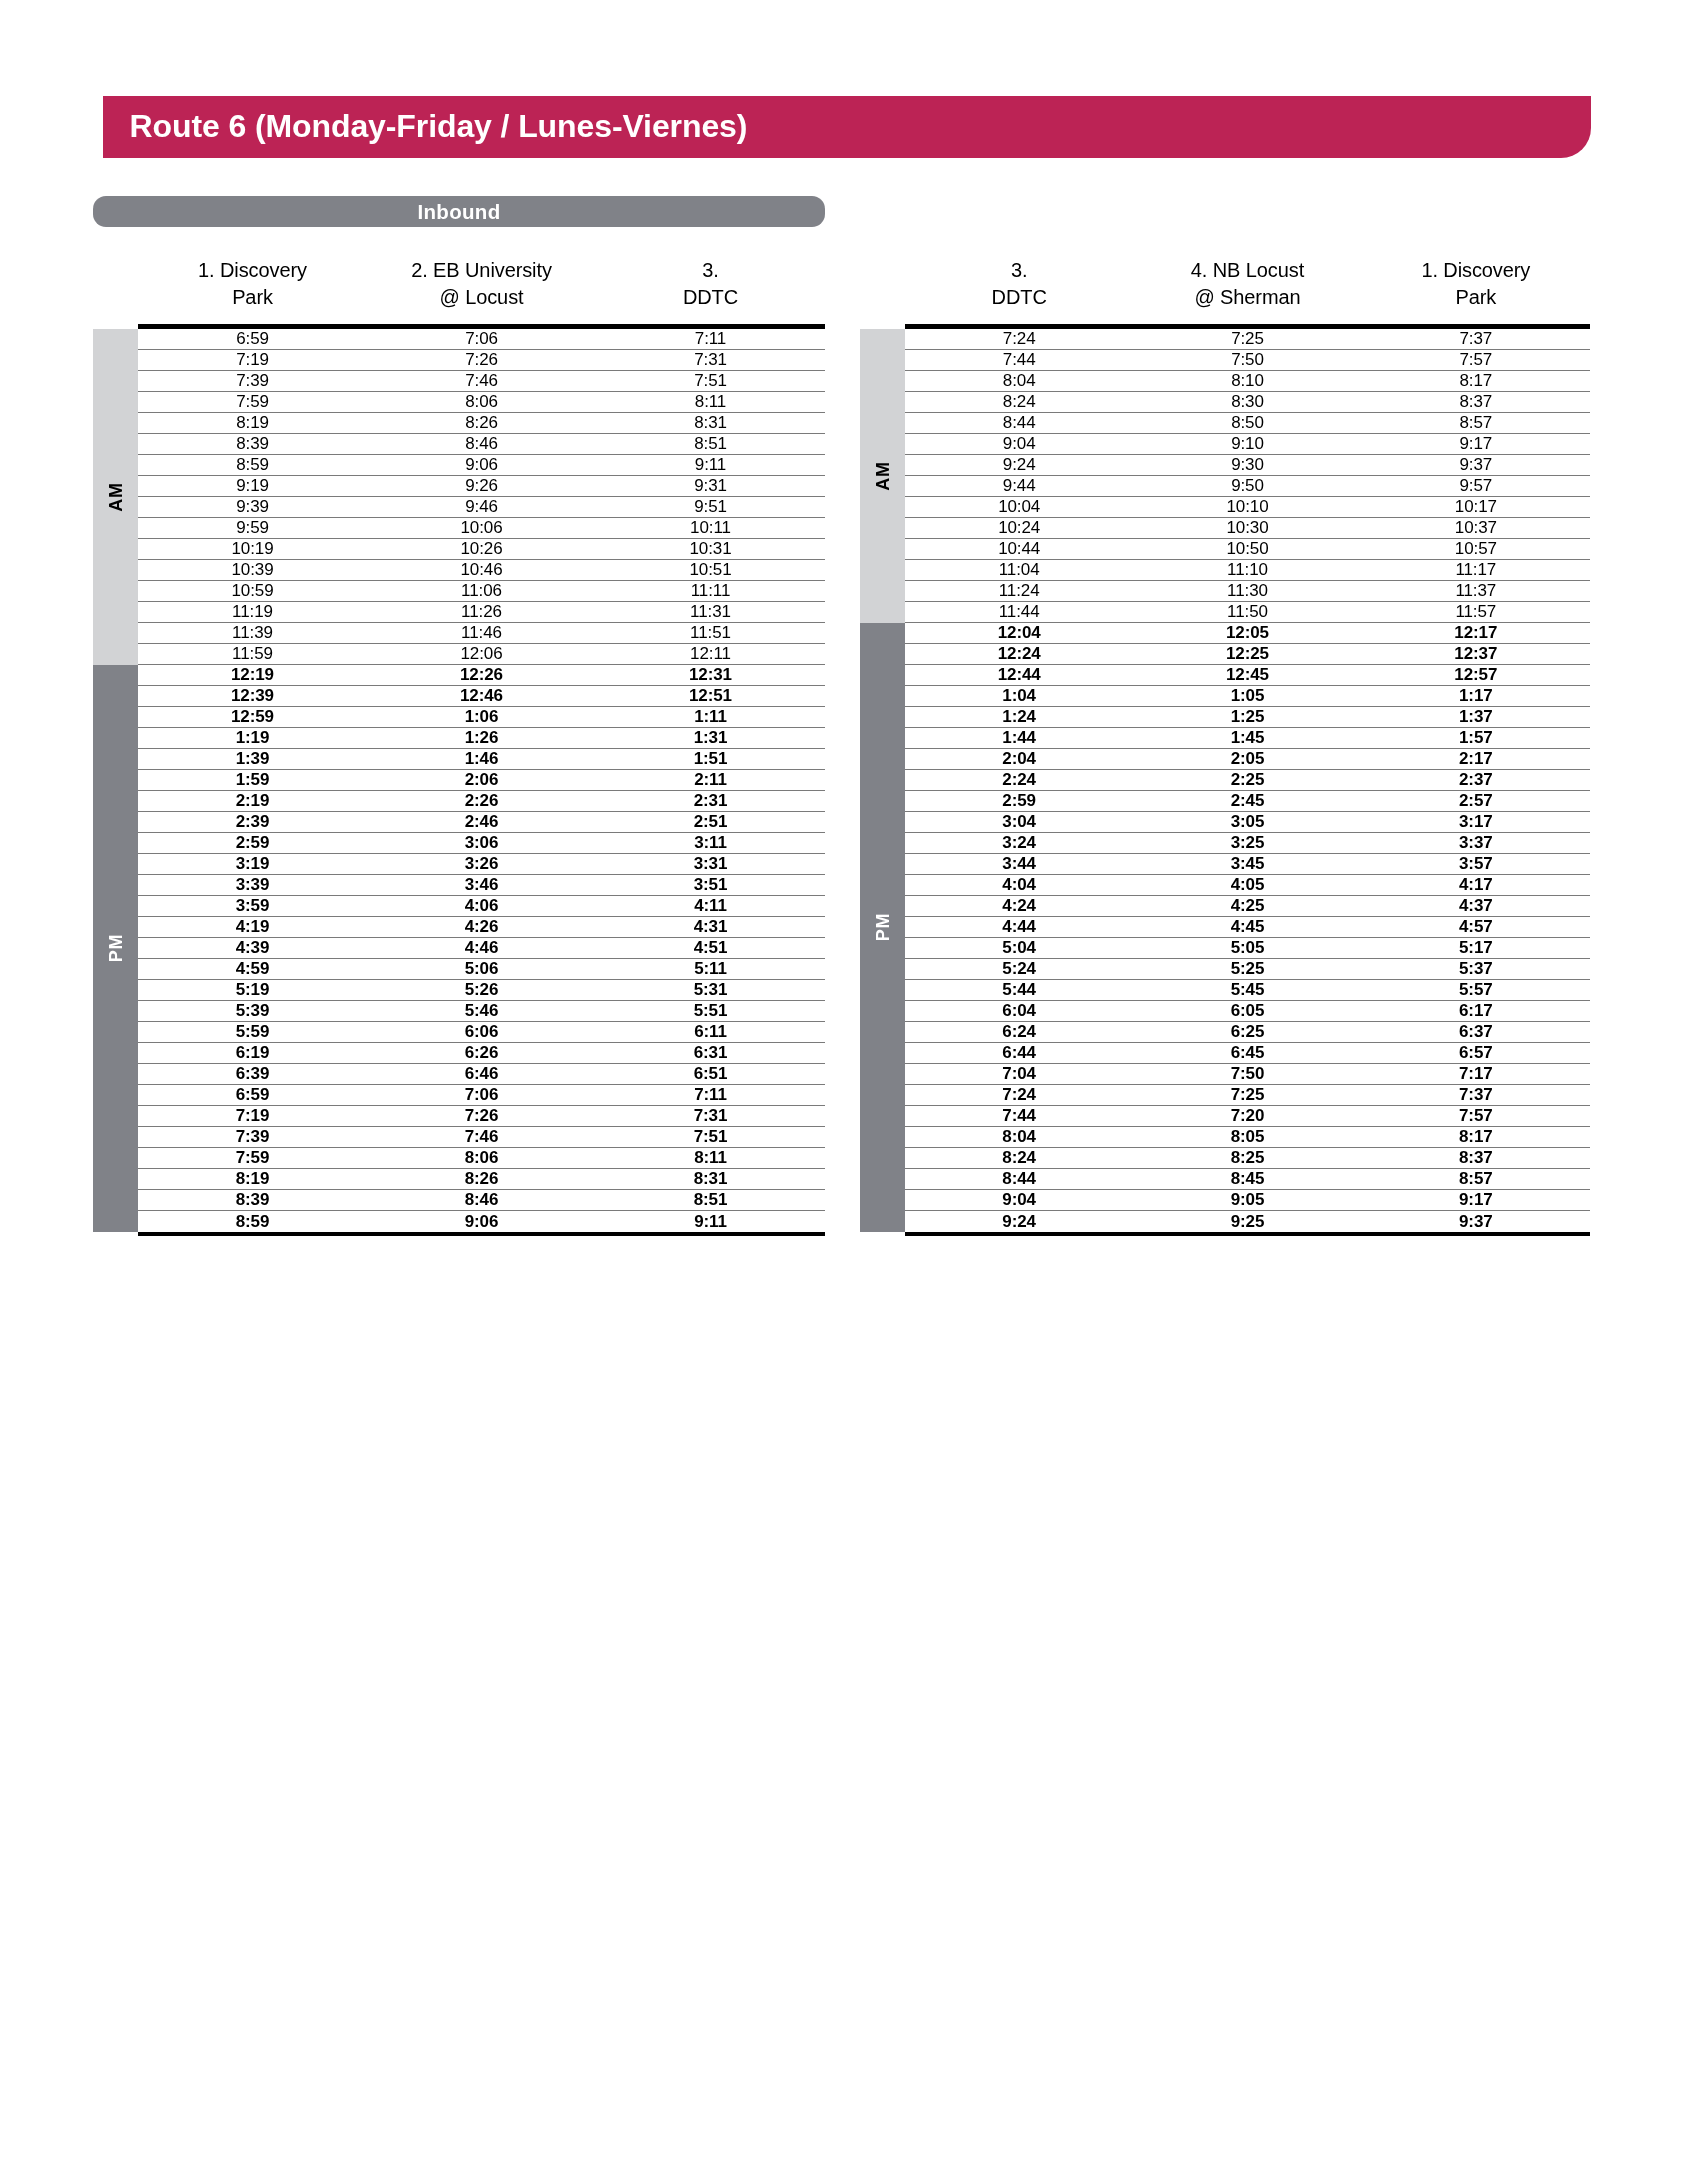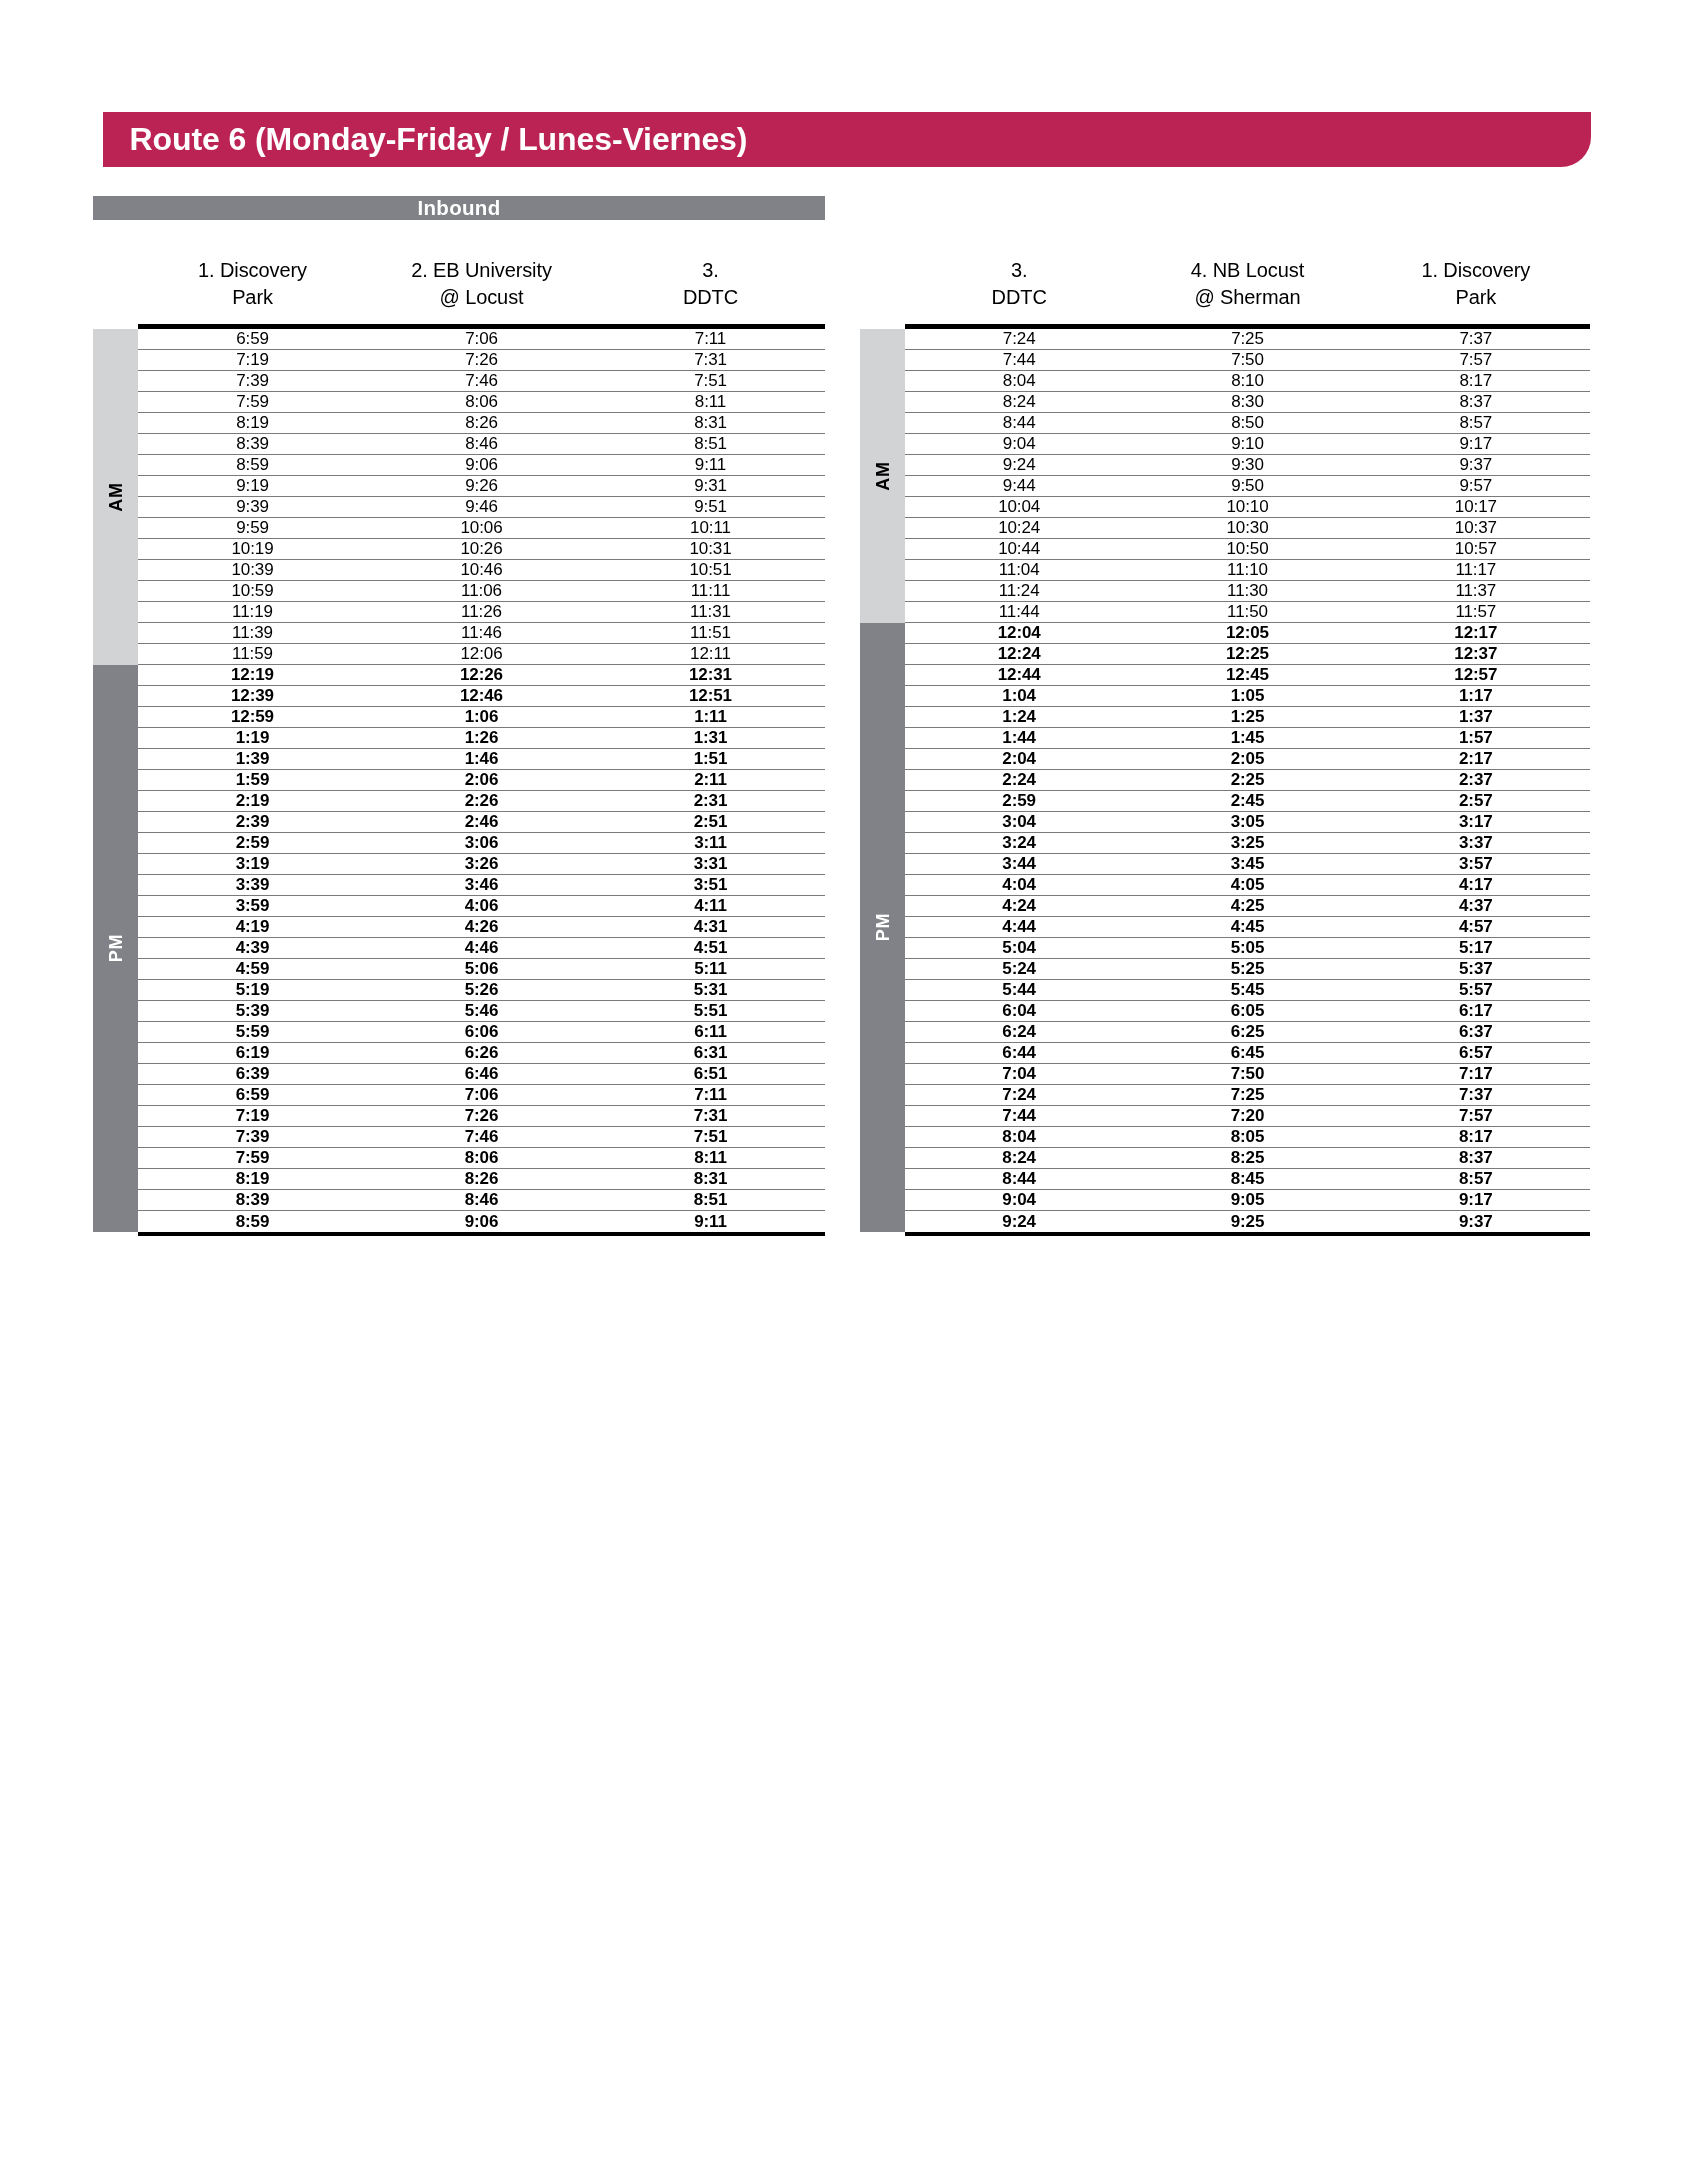--- a/index.html
+++ b/index.html
@@ -19,46 +19,47 @@
     position: absolute;
     left: 0; top: 0;
     width: 1687px;
     height: 2183px;
   }
 
   
   .title-banner {
     position: absolute;
     left: 103px;
-    top: 112px;
+    top: 96px;
     width: 1488px;
-    height: 55px;
+    height: 62px;
     background: #bc2355;
     border-bottom-right-radius: 30px;
     box-sizing: border-box;
   }
   .title-text {
     position: absolute;
     left: 26.5px;
     top: 50%;
     transform: translateY(-52%);
     color: #ffffff;
     font-size: 32px;
     font-weight: bold;
     letter-spacing: -0.1px;
     white-space: nowrap;
     font-family: "Liberation Sans", sans-serif;
   }
 
   
   .dir-bar {
     position: absolute;
-    height: 24px;
+    height: 31px;
     background: #808288;
     top: 196px;
+    border-radius: 13px;
   }
   .dir-bar.inbound { left: 93px; width: 732px; }
   .dir-bar.outbound { left: 860px; width: 730px; }
   .dir-bar-label {
     position: absolute;
     left: 0; right: 0;
     top: 50%;
     transform: translateY(-52%);
     text-align: center;
     color: #ffffff;

